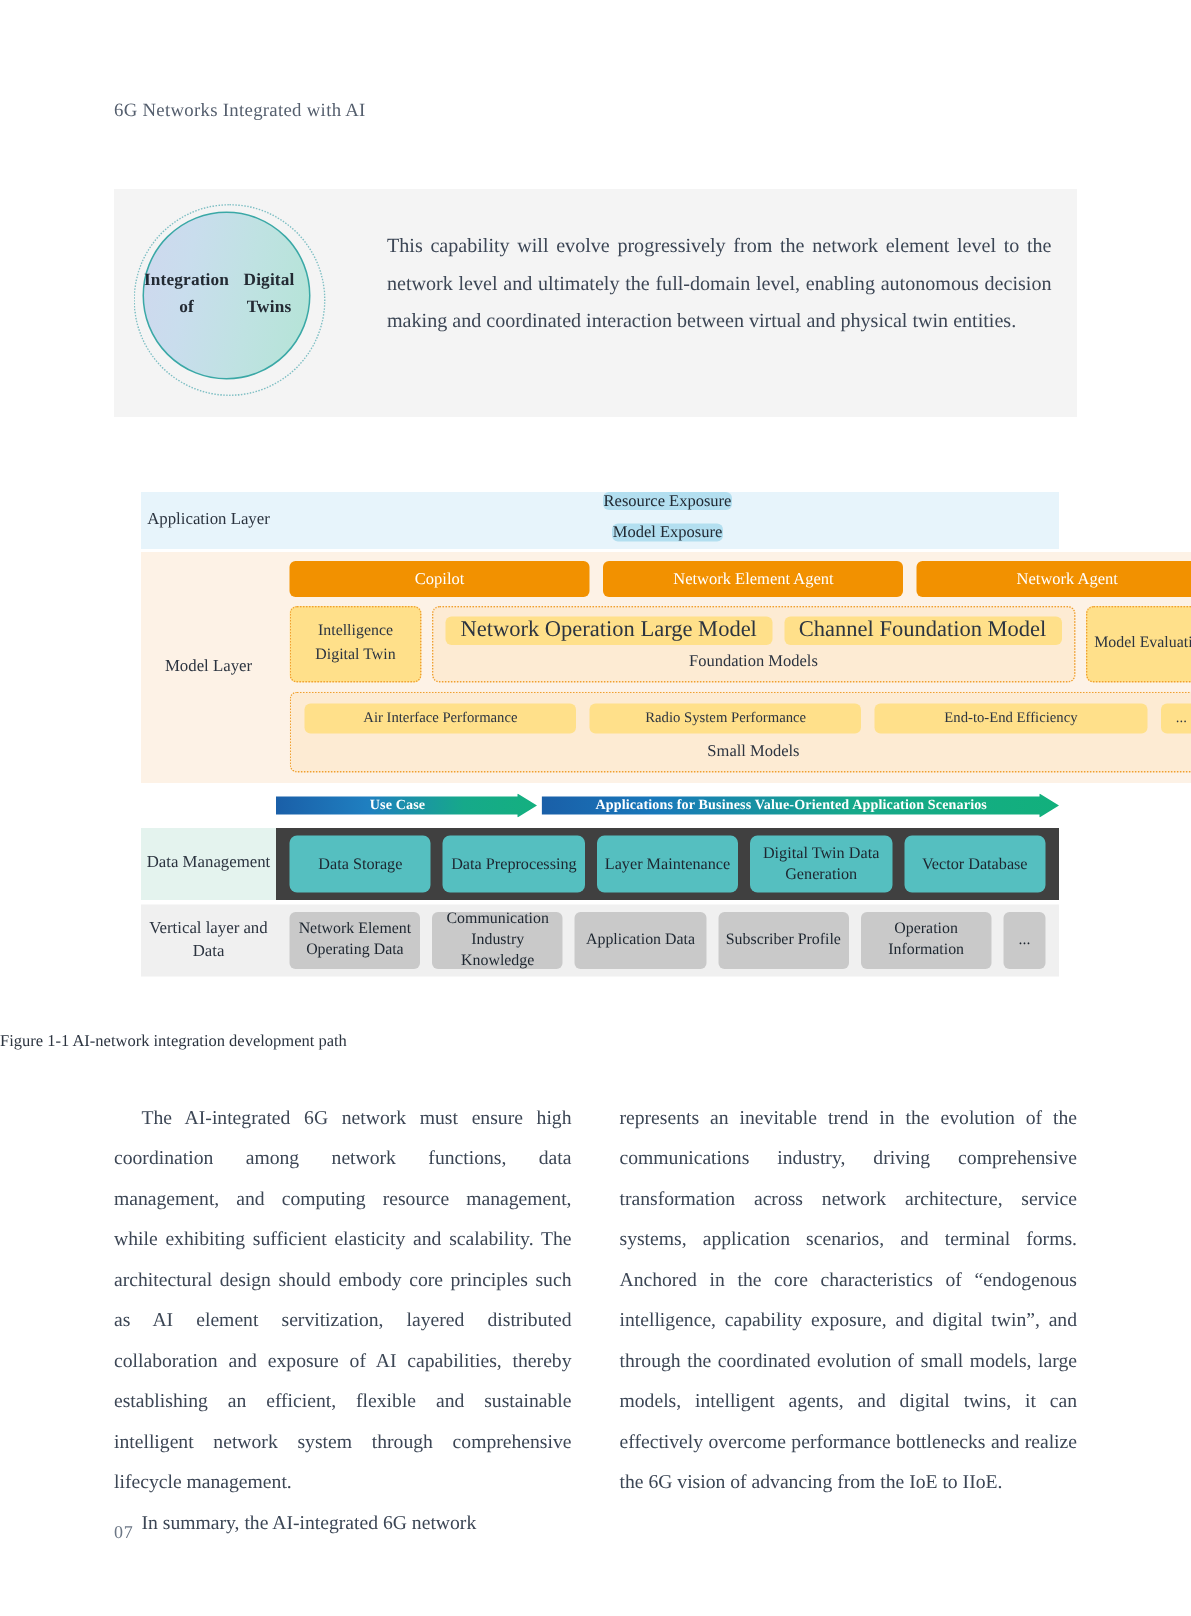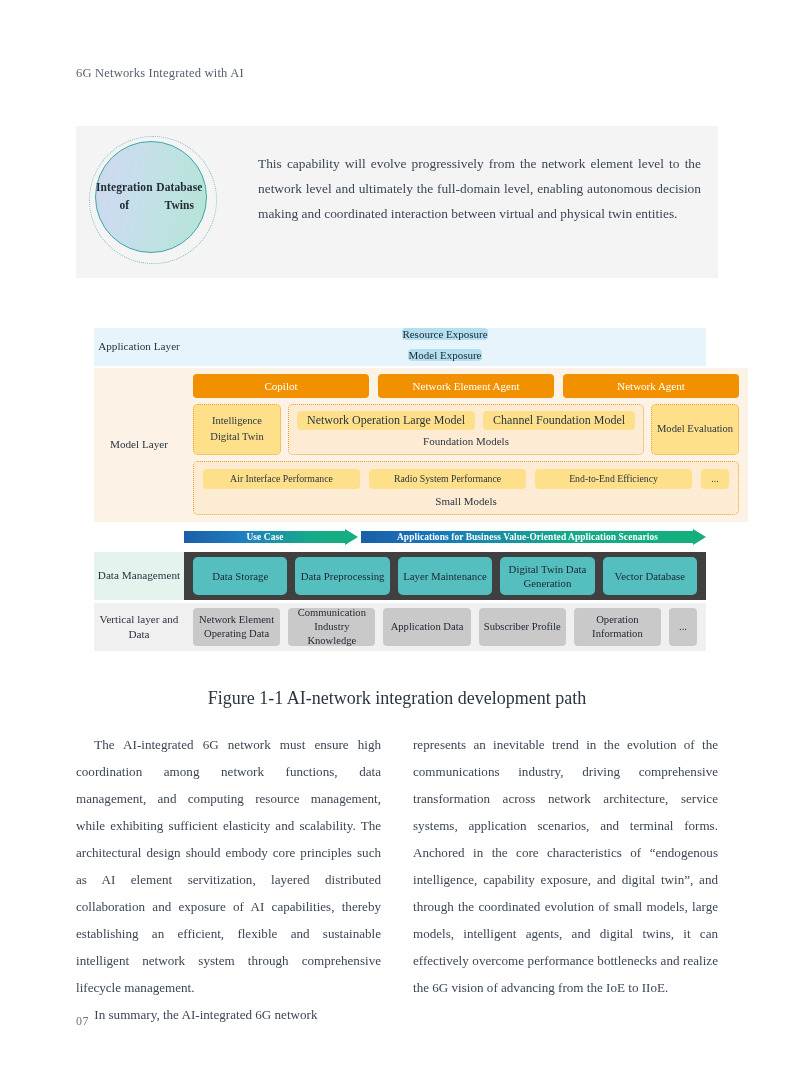--- a/index.html
+++ b/index.html
@@ -206,21 +206,21 @@
     justify-content: center;
   }
   .pill-yellow {
     background: #ffe08a;
     border-radius: 4px;
     height: 19px;
     display: flex;
     align-items: center;
     justify-content: center;
     padding: 0 10px;
-    font-size: 12px;
+    font-size: 15px;
     color: #2c3440;
     white-space: nowrap;
   }
   .group-caption {
     font-size: 11px;
     color: #2c3440;
     line-height: 1.5;
   }
   .small-models-box {
     border: 1.3px dotted #f0a030;
@@ -334,22 +334,21 @@
     padding: 0 2px;
     box-sizing: border-box;
   }
   .chip-gray.ellipsis { flex: 0 0 28px; }
 
   .fig-caption {
     position: absolute;
     left: 0;
     top: 688px;
     width: 794px;
-    text-align: center;
-    font-size: 18px;
+    font-size: 11px;
     color: #2c3440;
   }
 
   
   .col {
     position: absolute;
     top: 732px;
     width: 305px;
     font-size: 13.1px;
     line-height: 2.06;
@@ -374,21 +373,21 @@
 </head>
 <body>
 
 <div class="running-head">6G Networks Integrated with AI</div>
 
 <div class="callout">
   <div class="callout-circle-wrap">
     <div class="dotted-ring"></div>
     <div class="circle">
       <span>Integration of</span>
-      <span>Database Twins</span>
+      <span>Digital Twins</span>
     </div>
   </div>
   <div class="callout-text">This capability will evolve progressively from the network element level to the network level and ultimately the full-domain level, enabling autonomous decision making and coordinated interaction between virtual and physical twin entities.</div>
 </div>
 
 <div class="figure">
 
   <div class="fig-row app-row">
     <div class="row-label">Application Layer</div>
     <div class="row-body">

